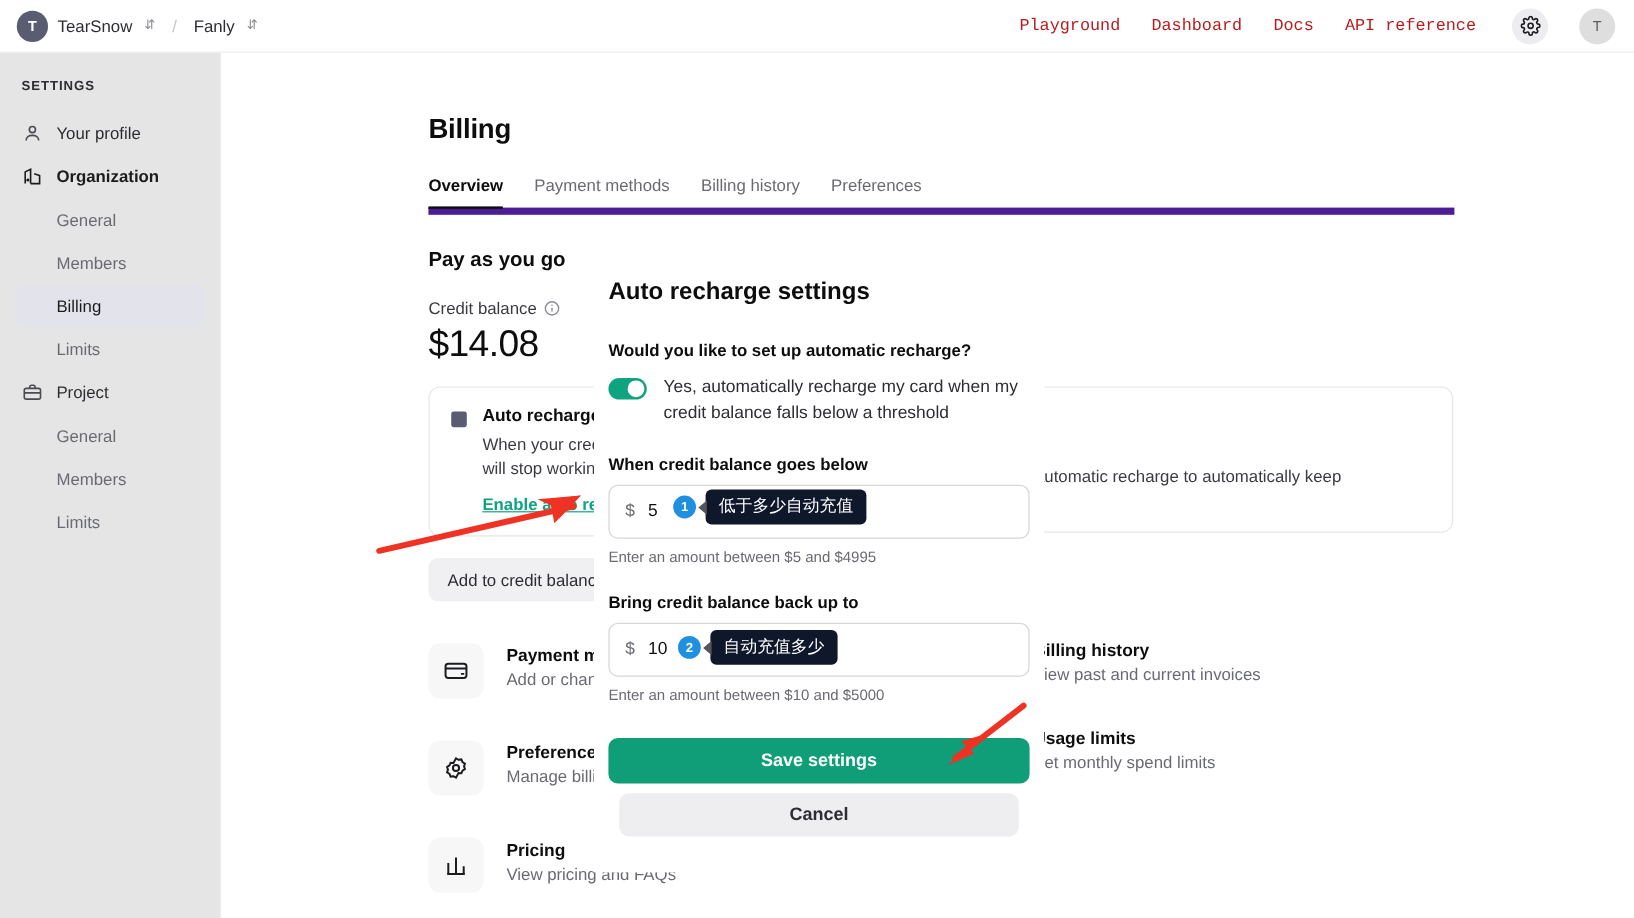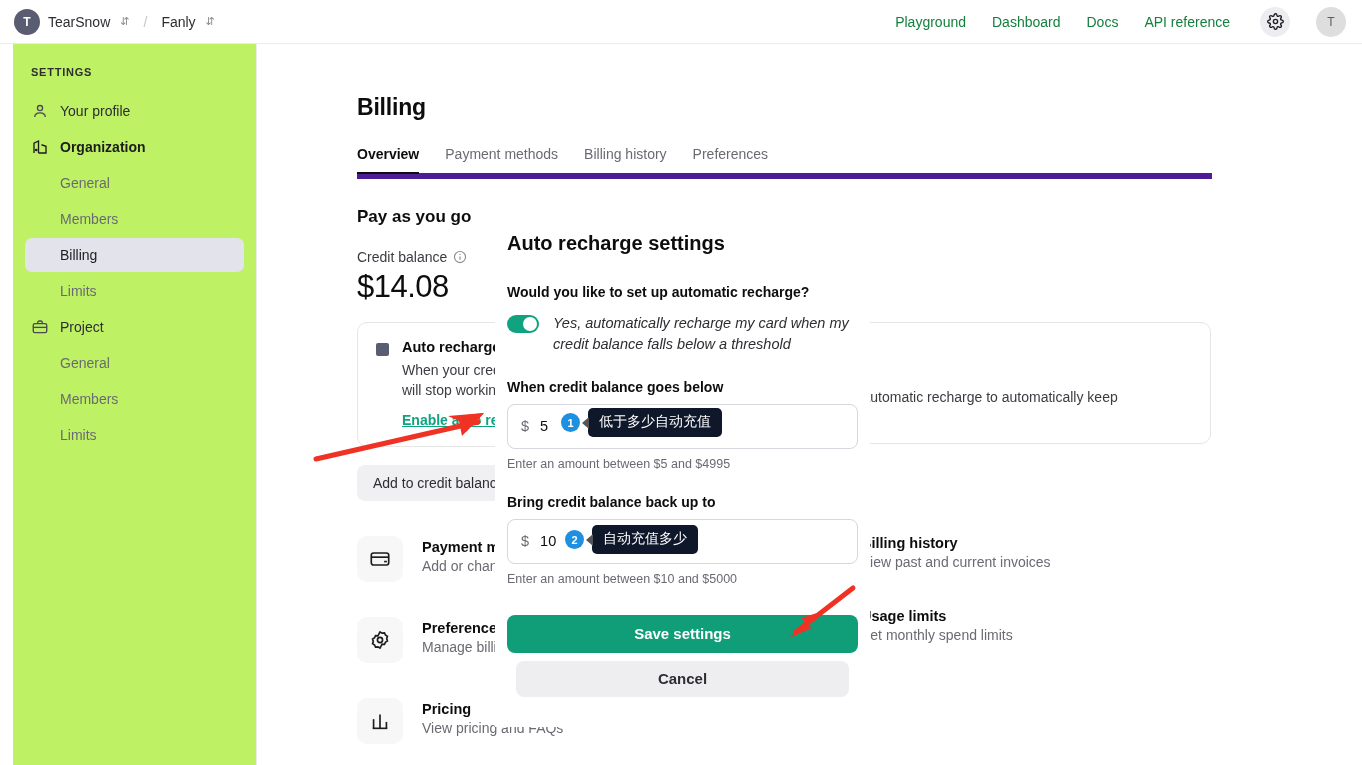--- a/index.html
+++ b/index.html
@@ -27,37 +27,37 @@
     width: 26px; height: 26px; border-radius: 50%;
     background: #5a5d72; color: #fff;
     font-size: 12px; font-weight: 600;
     display: flex; align-items: center; justify-content: center;
   }
   .org-name { font-size: 14px; color: #2d2d32; font-weight: 400; }
   .updown { font-size: 11px; color: #8c8c94; line-height: 1; margin-left: 2px; }
   .slash { color: #c6c6cc; font-size: 14px; margin: 0 6px; }
 
   .topnav { margin-left: auto; display: flex; align-items: center; gap: 26px; padding-right: 16px; }
-  .topnav a { font-size: 14px; color: #15803d; text-decoration: none; }
+  .topnav a { font-size: 14px; color: #b91c1c; text-decoration: none; font-family: Liberation Mono, monospace; }
   .gear-btn {
     width: 30px; height: 30px; border-radius: 50%;
     background: #ececf1; display: flex; align-items: center; justify-content: center;
     margin-left: 4px;
   }
   .user-btn {
     width: 30px; height: 30px; border-radius: 50%;
     background: #dededf; color: #5c5c66;
     font-size: 12px; display: flex; align-items: center; justify-content: center;
   }
 
   
   .sidebar {
-    position: absolute; top: 44px; left: 13px;
-    width: 244px; height: 721px;
-    background: #bef264;
+    position: absolute; top: 44px; left: 0;
+    width: 184px; height: 721px;
+    background: #e5e5e5;
     border-right: 1px solid #ececec;
     padding-top: 22px;
     z-index: 10;
   }
   .settings-label {
     font-size: 11px; font-weight: 700; letter-spacing: .07em;
     color: #2d2d32; padding-left: 18px; margin-bottom: 16px;
   }
   .nav-item {
     display: flex; align-items: center; gap: 11px;
@@ -123,21 +123,21 @@
   .li-sub { font-size: 14px; color: #6a6a73; margin-top: 3px; }
 
   
   .modal {
     position: absolute; left: 495px; top: 212px;
     width: 375px; padding: 0 0 30px 0;
     background: #fff; z-index: 30;
   }
   .modal-title { font-size: 20px; font-weight: 700; color: #0d0d0d; padding: 20px 12px 0 12px; }
   .modal-q { font-size: 14px; font-weight: 700; color: #0d0d0d; margin: 29px 12px 0 12px; }
-  .toggle-row { display: flex; align-items: flex-start; gap: 14px; margin: 13px 12px 0 12px; font-style: italic; }
+  .toggle-row { display: flex; align-items: flex-start; gap: 14px; margin: 13px 12px 0 12px; }
   .toggle {
     width: 32px; height: 18px; border-radius: 9px; background: #10a37f;
     position: relative; flex: 0 0 32px; margin-top: 2px;
   }
   .toggle::after {
     content: ""; position: absolute; right: 2px; top: 2px;
     width: 14px; height: 14px; border-radius: 50%; background: #fff;
   }
   .toggle-text { font-size: 14.5px; color: #2d2d32; line-height: 1.48; }
 

